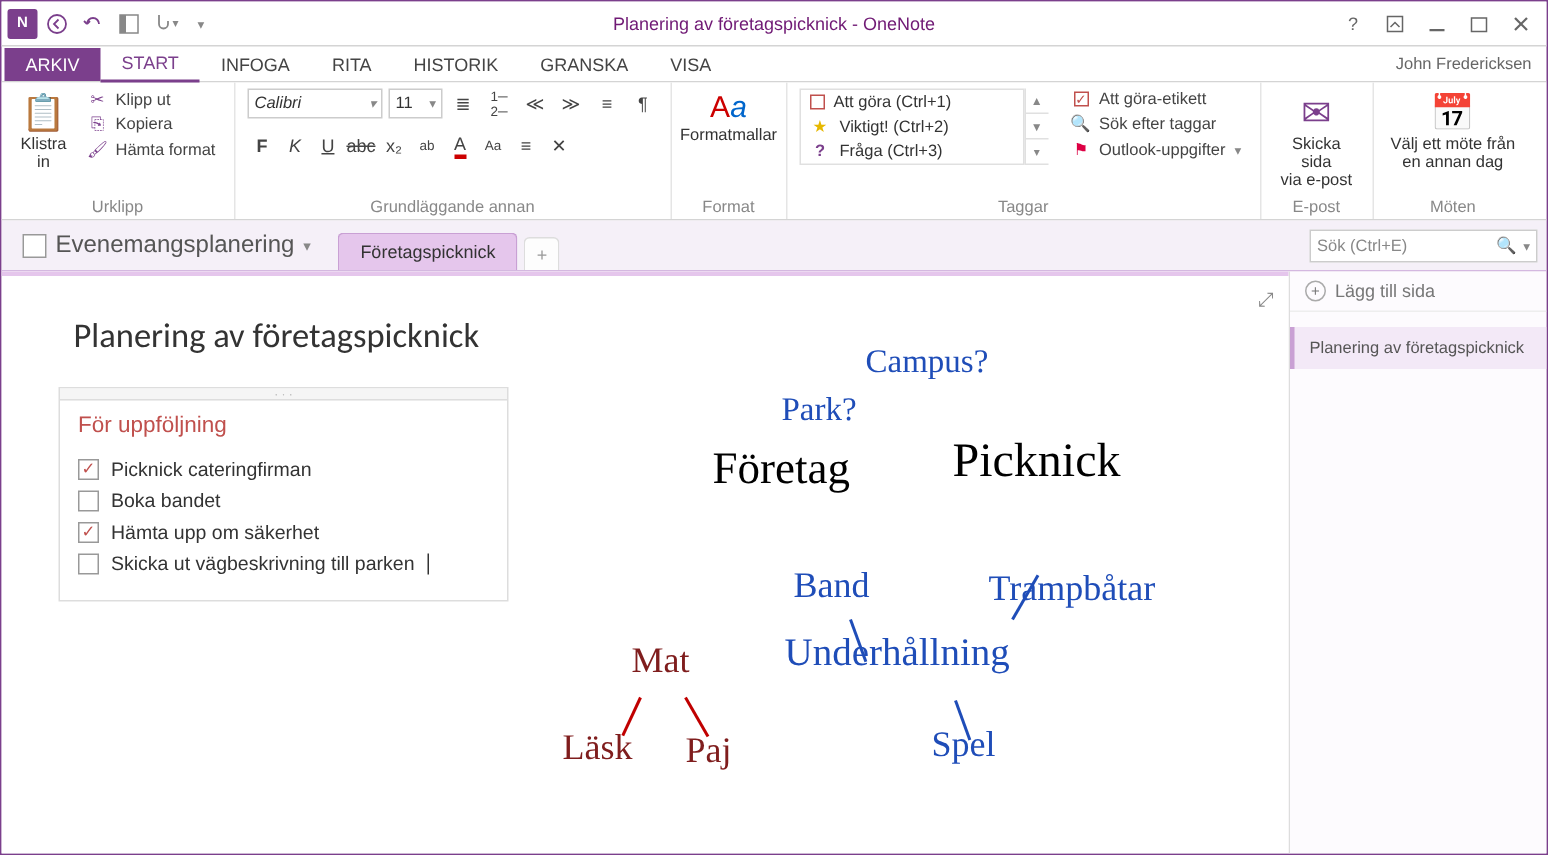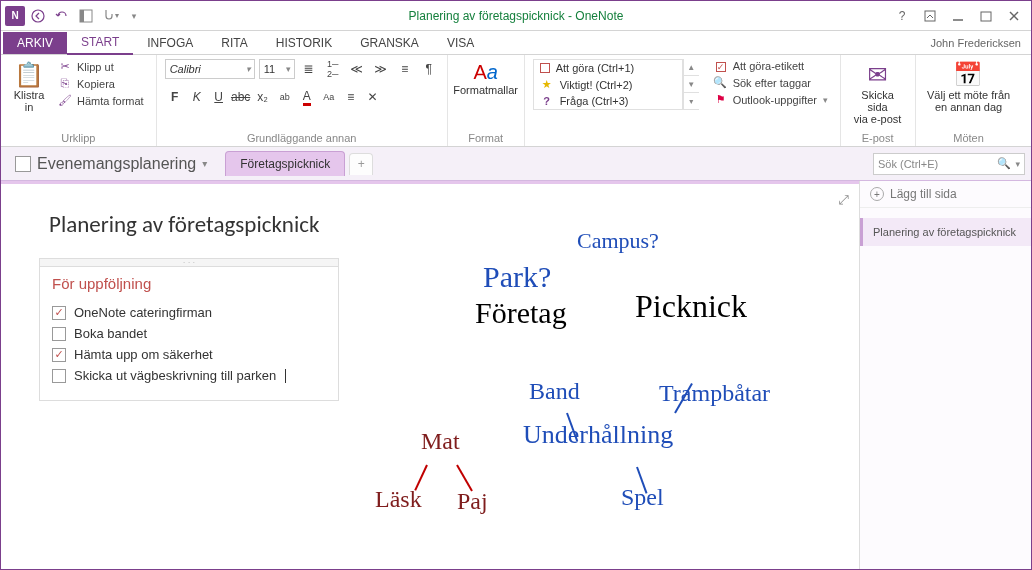--- a/index.html
+++ b/index.html
@@ -3,21 +3,21 @@
 <meta charset="utf-8">
 <style>
 * { margin: 0; padding: 0; box-sizing: border-box; }
 body { font-family: "Segoe UI", Tahoma, sans-serif; font-size: 12px; color: #333; background: #fff; width: 1032px; height: 570px; overflow: hidden; border: 1px solid #7b3f8c; }
 
 
 .titlebar { height: 30px; background: #fff; display: flex; align-items: center; border-bottom: 1px solid #d4d4d4; position: relative; }
 .titlebar-left { display: flex; align-items: center; gap: 2px; padding-left: 4px; }
 .app-icon { width: 20px; height: 20px; background: #7b3f8c; color: #fff; display: flex; align-items: center; justify-content: center; font-size: 10px; font-weight: bold; border-radius: 2px; }
 .qat-btn { width: 22px; height: 22px; display: flex; align-items: center; justify-content: center; color: #7b3f8c; cursor: pointer; }
-.titlebar-title { position: absolute; left: 50%; transform: translateX(-50%); color: #15803d; font-size: 12px; }
+.titlebar-title { position: absolute; left: 50%; transform: translateX(-50%); color: #701a75; font-size: 12px; }
 .titlebar-right { margin-left: auto; display: flex; align-items: center; gap: 2px; padding-right: 4px; }
 .win-btn { width: 26px; height: 22px; display: flex; align-items: center; justify-content: center; color: #666; cursor: pointer; }
 
 
 .ribbon-tabs { height: 24px; display: flex; align-items: center; border-bottom: 1px solid #d4d4d4; }
 .file-tab { background: #7b3f8c; color: #fff; padding: 4px 14px; font-size: 12px; margin-left: 2px; cursor: pointer; }
 .rtab { padding: 4px 14px; font-size: 12px; color: #444; cursor: pointer; }
 .rtab.active { color: #7b3f8c; border-bottom: 2px solid #7b3f8c; margin-bottom: -1px; }
 .user-name { margin-left: auto; padding-right: 10px; color: #666; font-size: 11px; }
 
@@ -37,21 +37,21 @@
 .font-sel::after { content: "▾"; position: absolute; right: 3px; color: #888; font-size: 9px; }
 .fmt-btns { display: flex; gap: 2px; margin-top: 4px; }
 .fmt-btn { width: 20px; height: 20px; display: flex; align-items: center; justify-content: center; font-size: 12px; cursor: pointer; color: #444; }
 .tag-list { border: 1px solid #e0e0e0; width: 150px; }
 .tag-row { display: flex; align-items: center; gap: 6px; padding: 2px 6px; font-size: 11px; cursor: pointer; }
 .tag-ic { width: 14px; text-align: center; }
 .tag-scroll { width: 16px; display: flex; flex-direction: column; border-left: 1px solid #e0e0e0;}
 .tag-scroll div { flex:1; display:flex; align-items:center; justify-content:center; font-size:8px; color:#888; border-bottom:1px solid #e0e0e0; cursor:pointer;}
 
 
-.nbbar { height: 34px; background: #f5f0f8; border-bottom: 1px solid #d4b8e0; display: flex; align-items: center; }
+.nbbar { height: 34px; background: #f5f0f8; border-bottom: 1px solid #d4b8e0; display: flex; align-items: flex-end; }
 .nb-title { display: flex; align-items: center; gap: 6px; padding: 0 14px; font-size: 16px; color: #555; height: 100%; align-self: center; cursor: pointer; }
 .nb-icon { width: 16px; height: 16px; border: 1px solid #999; background: #fff; }
 .section-tab { background: #e5c6ec; border: 1px solid #c9a0d4; border-bottom: none; border-radius: 4px 4px 0 0; padding: 5px 14px; font-size: 12px; color: #333; margin-left: 4px; cursor: pointer; }
 .add-section { width: 24px; height: 22px; border: 1px solid #ddd; border-bottom: none; border-radius: 4px 4px 0 0; margin-left: 4px; display: flex; align-items: center; justify-content: center; color: #999; cursor: pointer; background:#fdfdfd;}
 .search-box { margin-left: auto; margin-right: 6px; width: 152px; height: 22px; border: 1px solid #ccc; background: #fff; display: flex; align-items: center; padding: 0 4px; font-size: 11px; color: #888; align-self: center; position:relative;}
 .search-box .mag { margin-left:auto; color:#7b3f8c; }
 .search-box .dd { color:#888; font-size:9px; margin-left:4px;}
 
 
 .canvas-wrap { display: flex; height: calc(570px - 30px - 24px - 92px - 34px - 2px); }
@@ -252,20 +252,21 @@
             <span class="ic">🔍</span>
             <span>Sök efter taggar</span>
           </div>
         <div class="stack-row">
             <span class="ic" style="color:#d04;">⚑</span>
             <span>Outlook-uppgifter</span>
             <span style="font-size:9px;color:#888;margin-left:2px;">▾</span>
           </div>
       </div>
     </div>
+    <div class="rgroup-label">Taggar</div>
   </div>
 
   <div class="rgroup">
     <div class="rgroup-body">
       <div class="big-btn" style="width:58px;">
         <span class="ic">✉</span>
         <span class="lbl" style="white-space:pre-line;text-align:center;">Skicka sida
 via e-post</span>
       </div>
     </div>
@@ -303,40 +304,40 @@
   <div class="canvas">
     <div class="fullscreen-ic">⤢</div>
     <div class="page-title">Planering av företagspicknick</div>
 
     <div class="note-box">
       <div class="note-header">· · ·</div>
       <div class="note-body">
         <div class="note-title">För uppföljning</div>
         <div class="check-row">
             <span class="chk">✓</span>
-            <span>OneNote cateringfirman</span>
+            <span>Picknick cateringfirman</span>
           </div>
         <div class="check-row">
             <span class="chk"></span>
             <span>Boka bandet</span>
           </div>
         <div class="check-row">
             <span class="chk">✓</span>
             <span>Hämta upp om säkerhet</span>
           </div>
         <div class="check-row">
             <span class="chk"></span>
             <span>Skicka ut vägbeskrivning till parken</span>
             <span class="cursor-line"></span>
           </div>
       </div>
     </div>
 
     <div class="hw blue" style="left:576px;top:44px;font-size:22px;">Campus?</div>
-    <div class="hw blue" style="left:482px;top:76px;font-size:30px;">Park?</div>
+    <div class="hw blue" style="left:520px;top:76px;font-size:22px;">Park?</div>
     <div class="hw black" style="left:474px;top:112px;font-size:30px;">Företag</div>
     <div class="hw black" style="left:634px;top:104px;font-size:32px;">Picknick</div>
     <div class="hw blue" style="left:528px;top:194px;">Band</div>
     <div class="hw blue" style="left:658px;top:196px;">Trampbåtar</div>
     <div class="hw blue" style="left:522px;top:236px;font-size:26px;">Underhållning</div>
     <div class="hw blue" style="left:620px;top:300px;">Spel</div>
     <div class="hw red" style="left:420px;top:244px;">Mat</div>
     <div class="hw red" style="left:374px;top:302px;">Läsk</div>
     <div class="hw red" style="left:456px;top:304px;">Paj</div>
 

